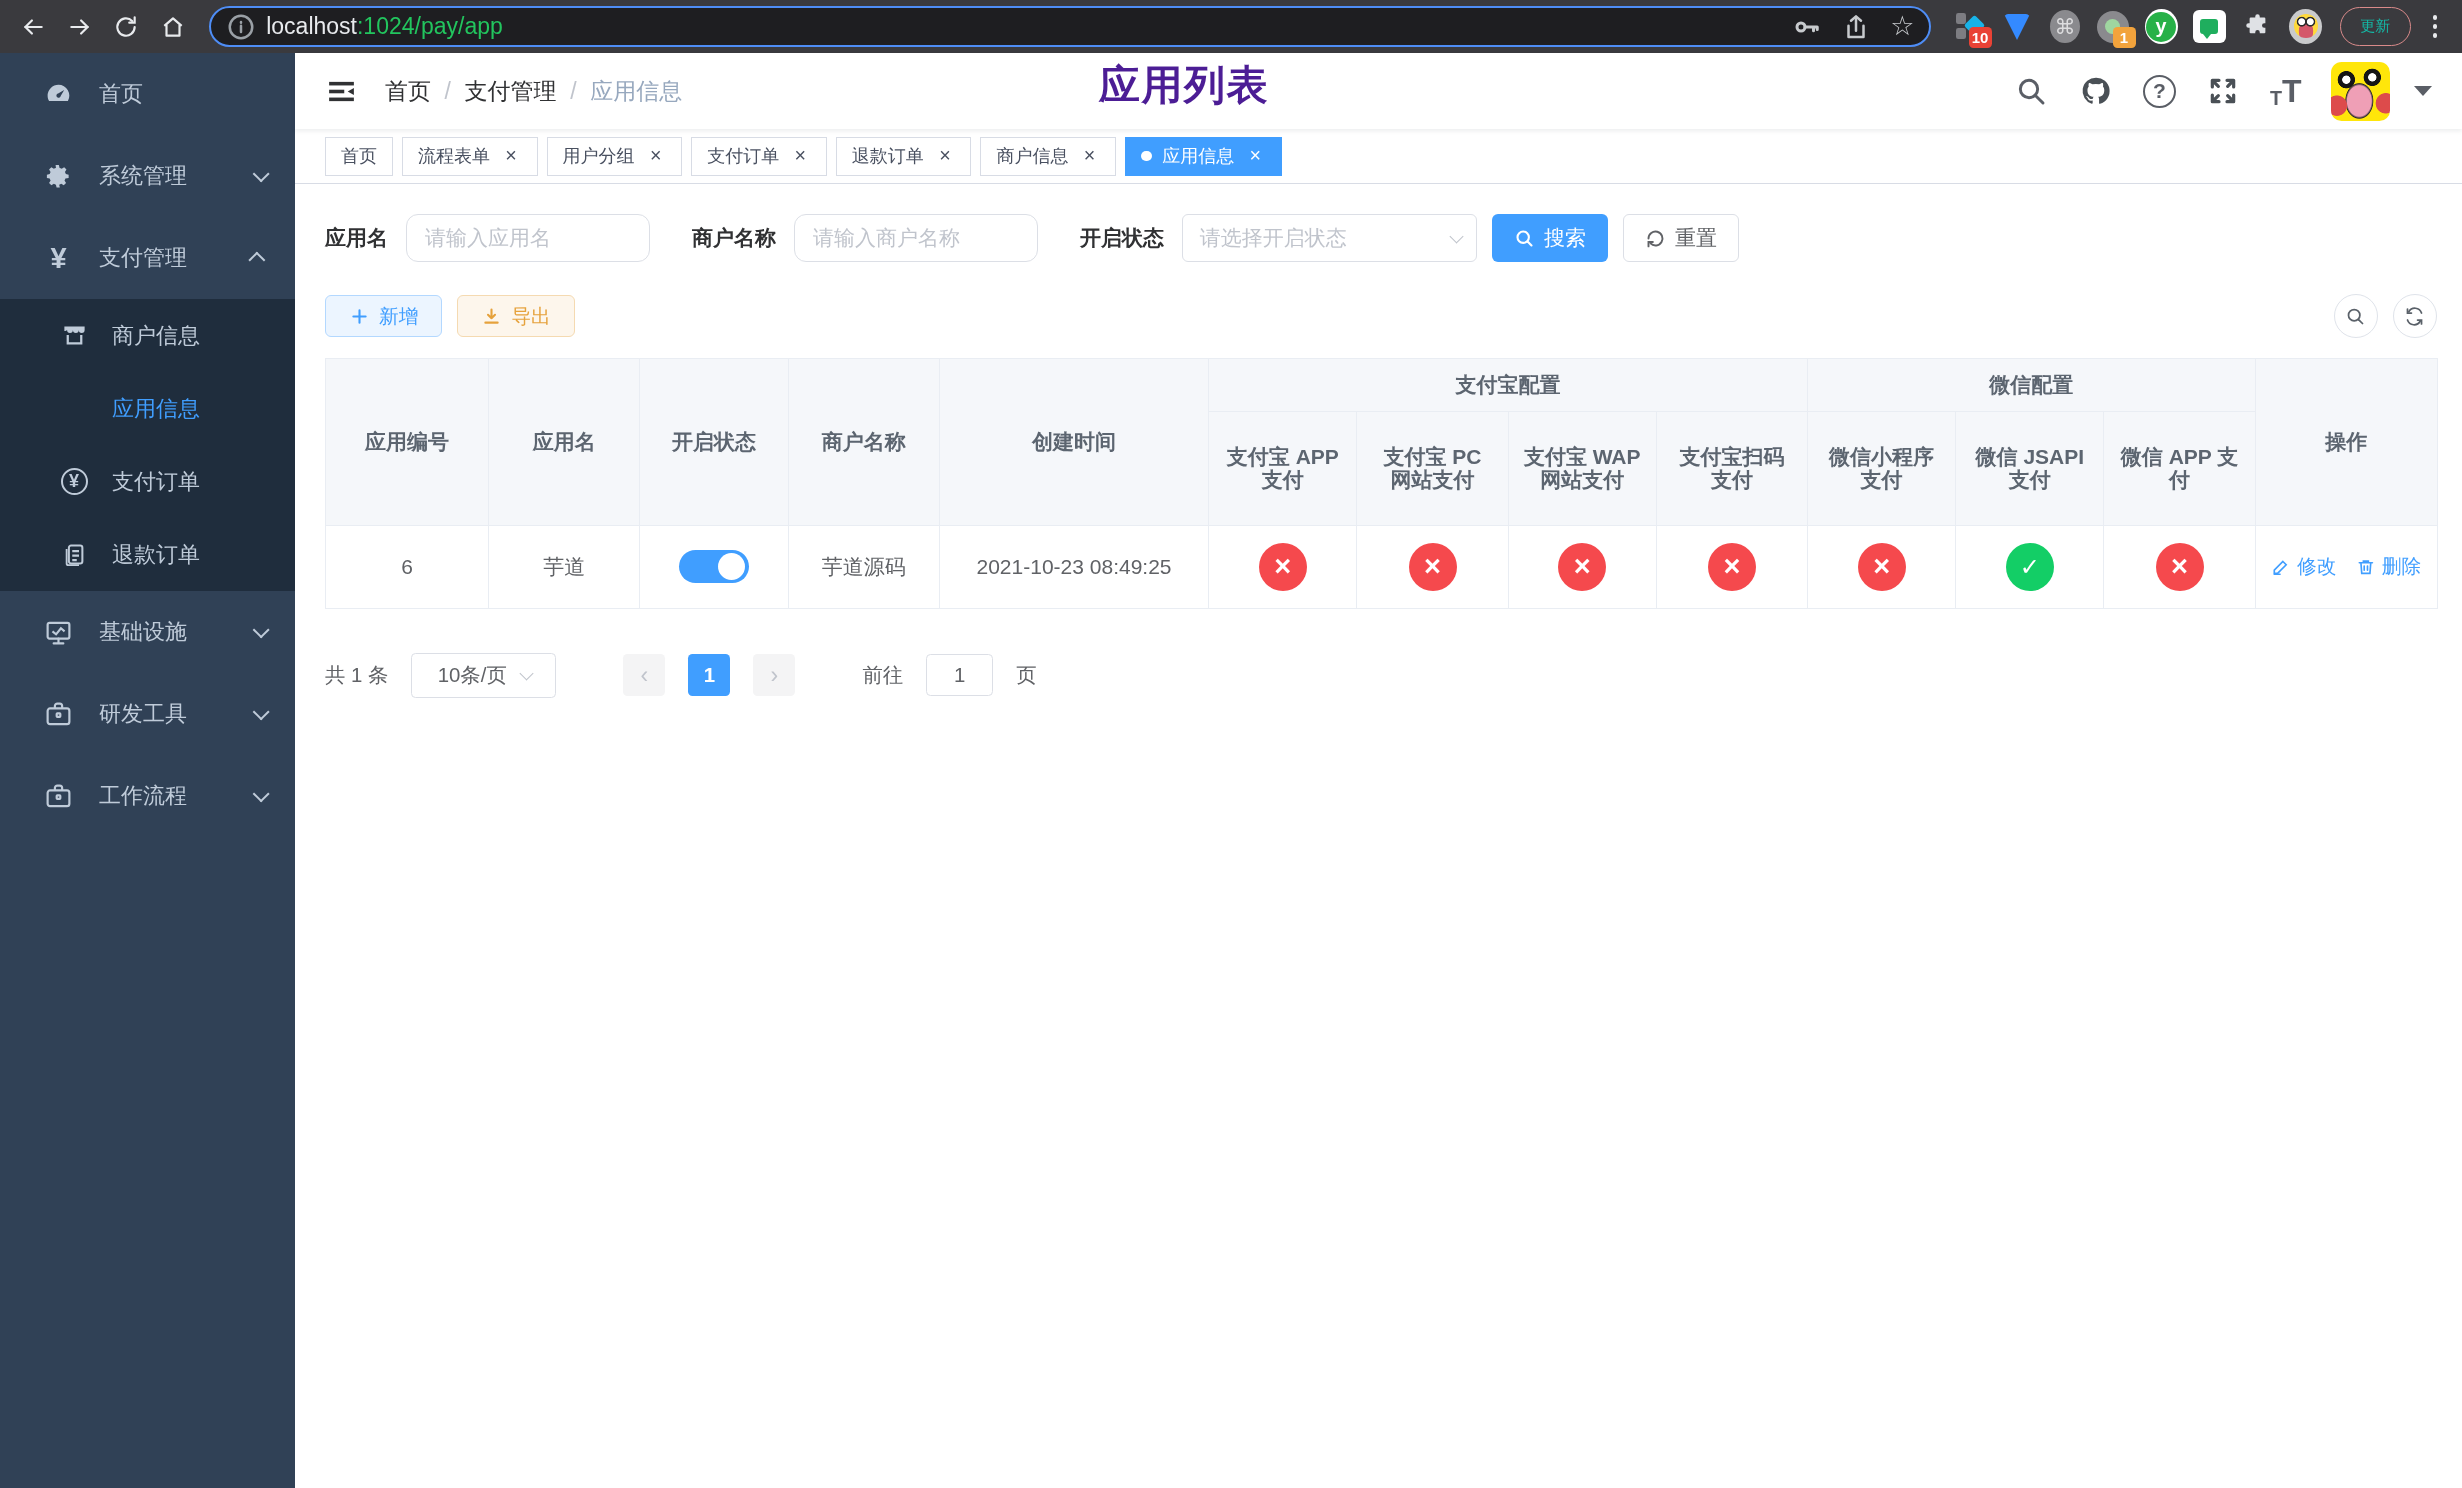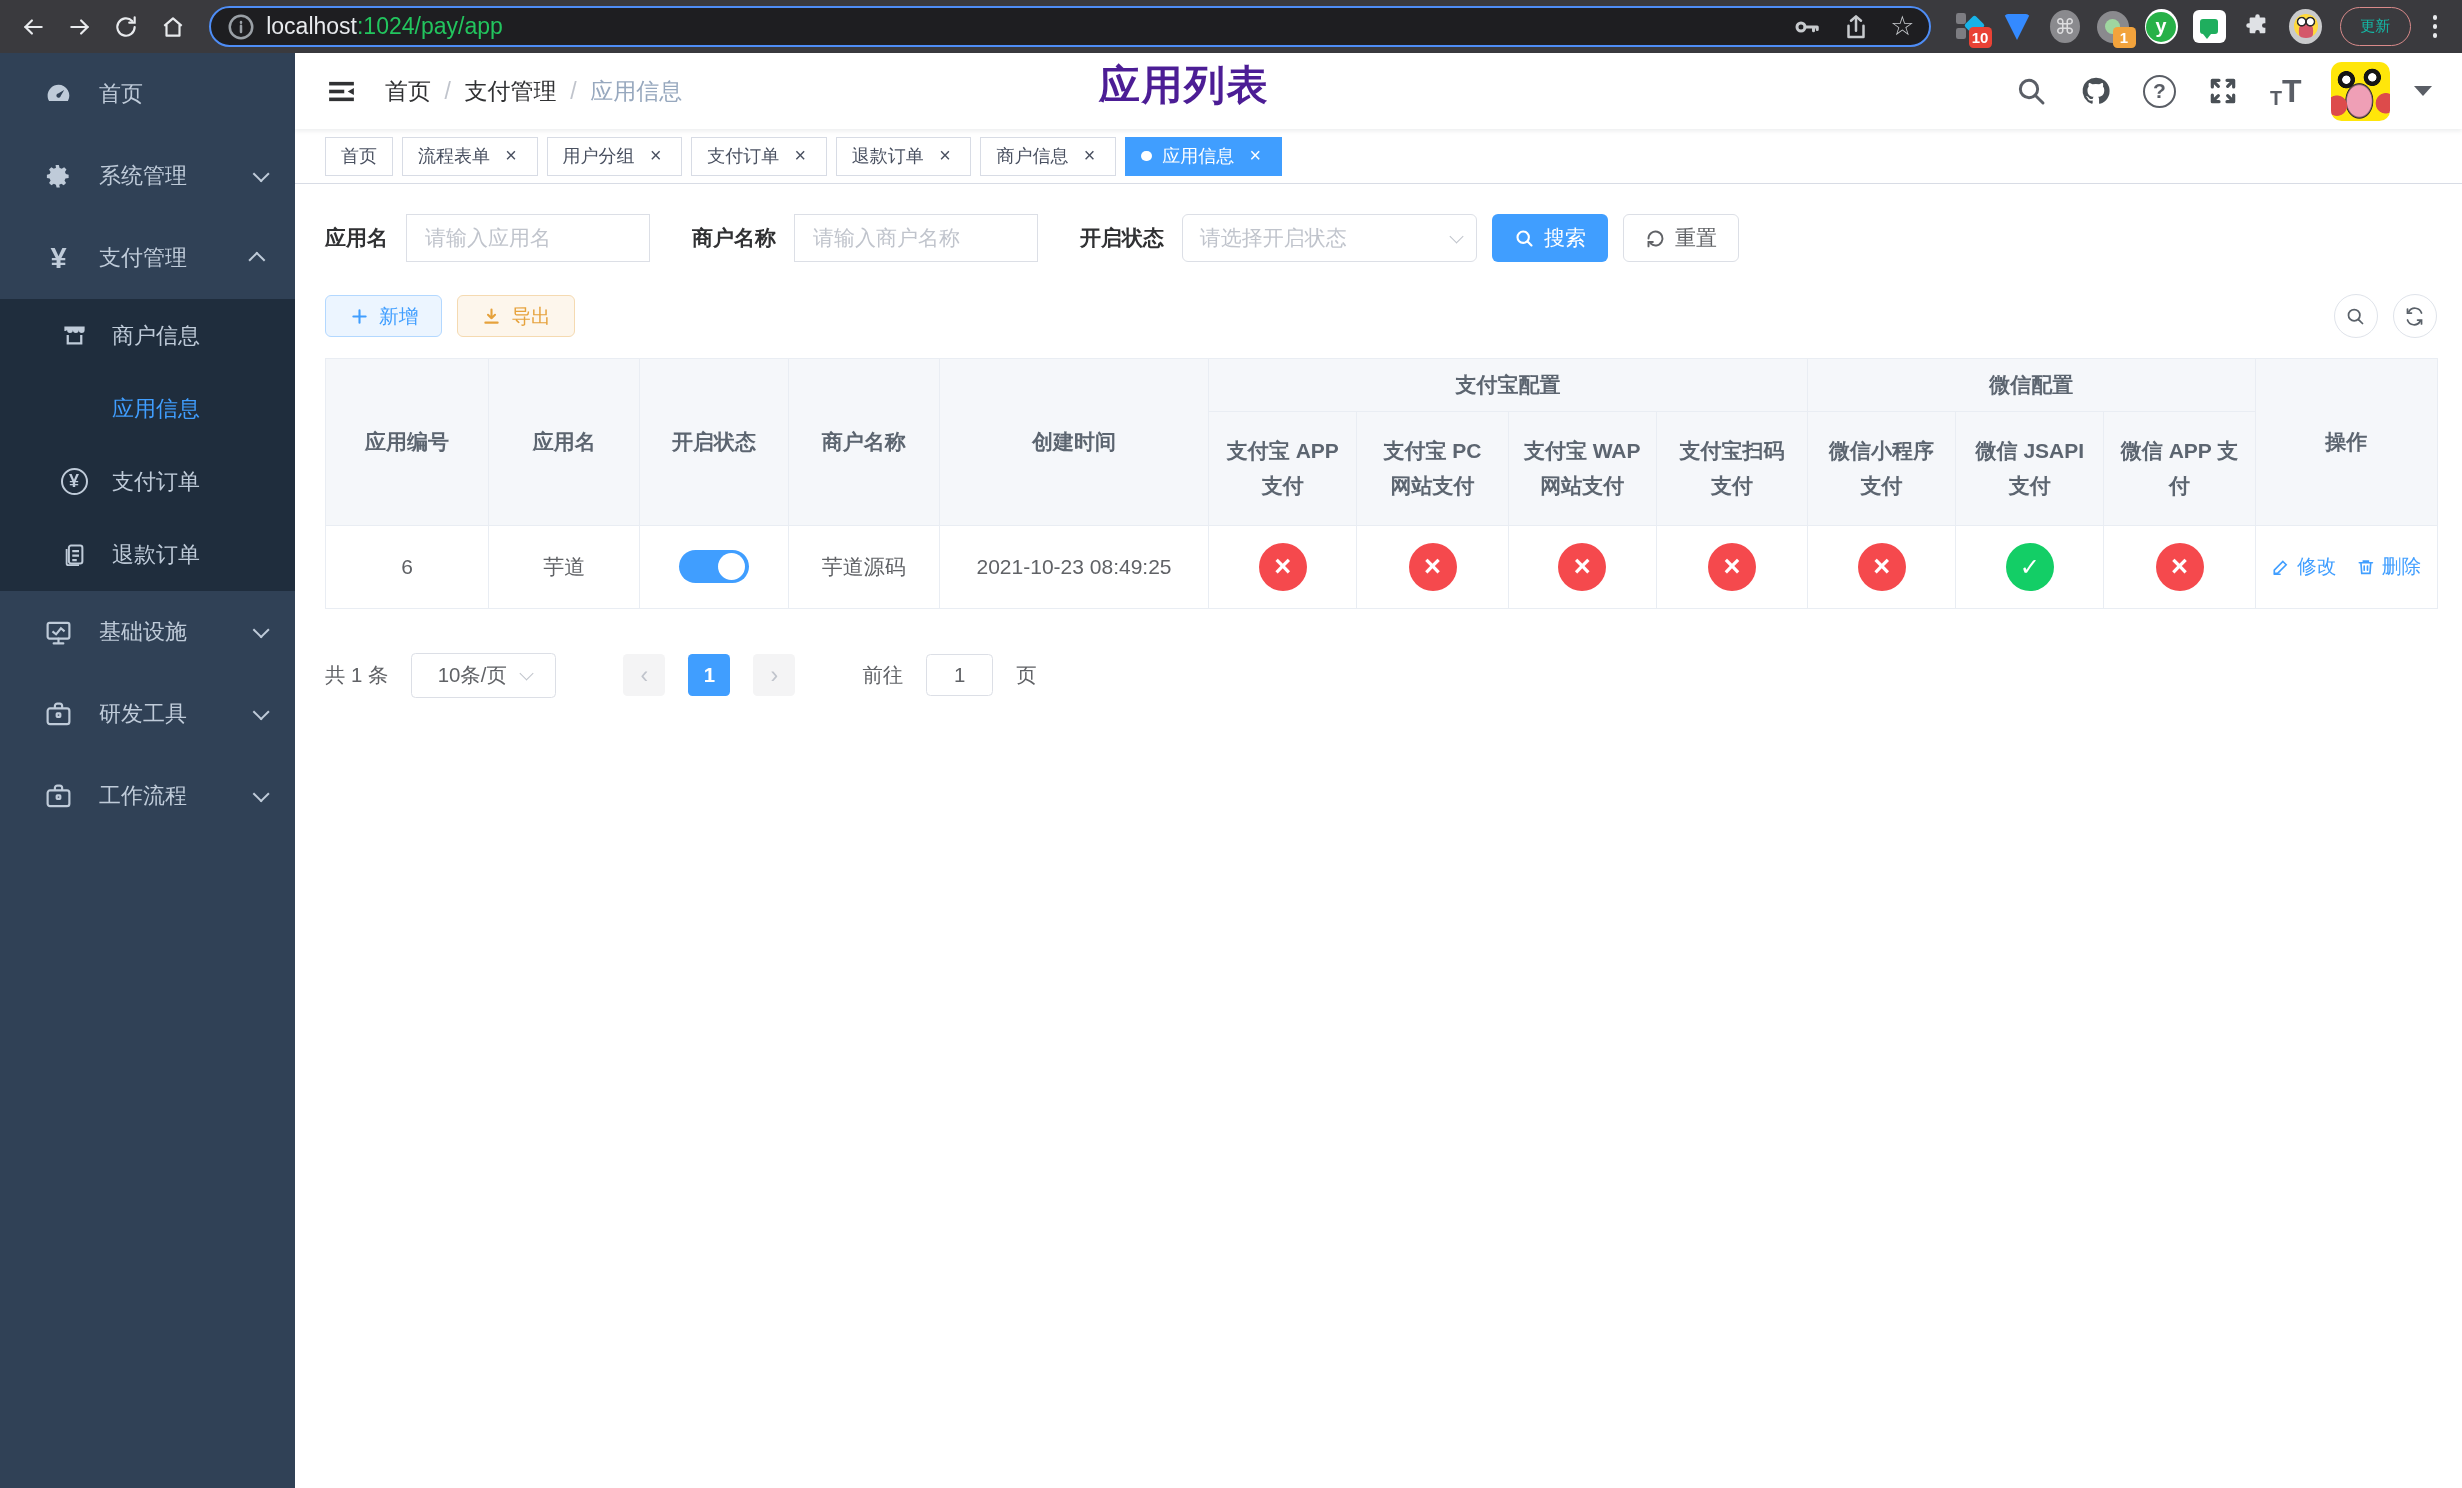--- a/index.html
+++ b/index.html
@@ -106,21 +106,21 @@
   .tab .dot { width:10.6px; height:10.6px; border-radius:50%; background:#fff; }
   .tab .tab-close { width:21px; height:21px; line-height:19.7px; text-align:center; border-radius:50%; font-size:19.7px; }
   .tab .tab-close::before { content:"×"; }
   .tab.active { background:#409eff; border-color:#409eff; color:#fff; }
 
   .content { flex:1; padding:30px 21px 0 30px; background:#fff; }
 
   
   .filter-row { display:flex; align-items:center; margin-bottom:32px; }
   .f-label { font-size:21px; font-weight:600; color:#303133; margin-right:18px; white-space:nowrap; }
-  .f-input { width:244px; height:48px; border:0.8px solid #dcdfe6; border-radius:0; padding:0 18px; font-size:21px; color:#606266; outline:none; font-family:inherit; background:#fff; }
+  .f-input { width:244px; height:48px; border:0.8px solid #dcdfe6; border-radius:12px; padding:0 18px; font-size:21px; color:#606266; outline:none; font-family:inherit; background:#fff; }
   .f-input::placeholder { color:#c0c4cc; }
   .gap56 { width:42px; flex:0 0 auto; }
   .f-select { width:295px; height:48px; border:0.8px solid #dcdfe6; border-radius:6px; padding:0 16.7px; display:flex; align-items:center; justify-content:space-between; cursor:pointer; background:#fff; }
   .f-select .ph { font-size:21px; color:#c0c4cc; }
   .sel-chev { width:9.8px; height:9.8px; border-right:1.5px solid #c0c4cc; border-bottom:1.5px solid #c0c4cc; transform:rotate(45deg) translateY(-2.3px); }
   .btn { height:48px; display:inline-flex; align-items:center; gap:9px; padding:0 21px; border-radius:6px; font-size:21px; cursor:pointer; border:0.8px solid transparent; font-family:inherit; }
   .btn svg { width:21px; height:21px; }
   .btn-primary { background:#409eff; color:#fff; }
   .btn-default { background:#fff; border-color:#dcdfe6; color:#606266; }
   .ml20 { margin-left:15px; }
@@ -132,21 +132,21 @@
   .btn-plain-yellow { background:#fdf6ec; border:0.8px solid #f5dab1; color:#e6a23c; }
   .tool-circles { margin-left:auto; display:flex; gap:15px; padding-right:4.5px; }
   .circle-btn { width:44px; height:44px; border-radius:50%; border:0.8px solid #dfe3ea; background:#fff; display:flex; align-items:center; justify-content:center; color:#5a6169; cursor:pointer; }
   .circle-btn svg { width:21px; height:21px; }
 
   
   table.grid { border-collapse:collapse; width:2113px; table-layout:fixed; }
   table.grid th, table.grid td { border:0.8px solid #e9edf3; }
   table.grid thead th { background:#f5f7fa; color:#5c6570; font-size:21px; font-weight:600; text-align:center; padding:10.6px 13.6px; }
   table.grid thead tr.group-row th { height:53px; padding:6px 13.6px; }
-  table.grid thead tr.sub-row th { height:114px; line-height:35px; }
+  table.grid thead tr.sub-row th { height:114px; line-height:23px; }
   table.grid td { height:83px; text-align:center; font-size:21px; color:#606266; background:#fff; }
 
   .toggle { display:inline-block; width:70px; height:33px; border-radius:16.7px; background:#dcdfe6; position:relative; cursor:pointer; vertical-align:middle; }
   .toggle::after { content:""; position:absolute; top:3px; left:3.8px; width:27px; height:27px; border-radius:50%; background:#fff; transition:left .2s; }
   .toggle.on { background:#409eff; }
   .toggle.on::after { left:39px; }
 
   .status-circle { display:inline-flex; width:48px; height:48px; border-radius:50%; align-items:center; justify-content:center; color:#fff; font-size:24px; font-weight:bold; vertical-align:middle; }
   .status-circle.no { background:#f5494d; }
   .status-circle.no::before { content:"×"; font-size:29px; }

